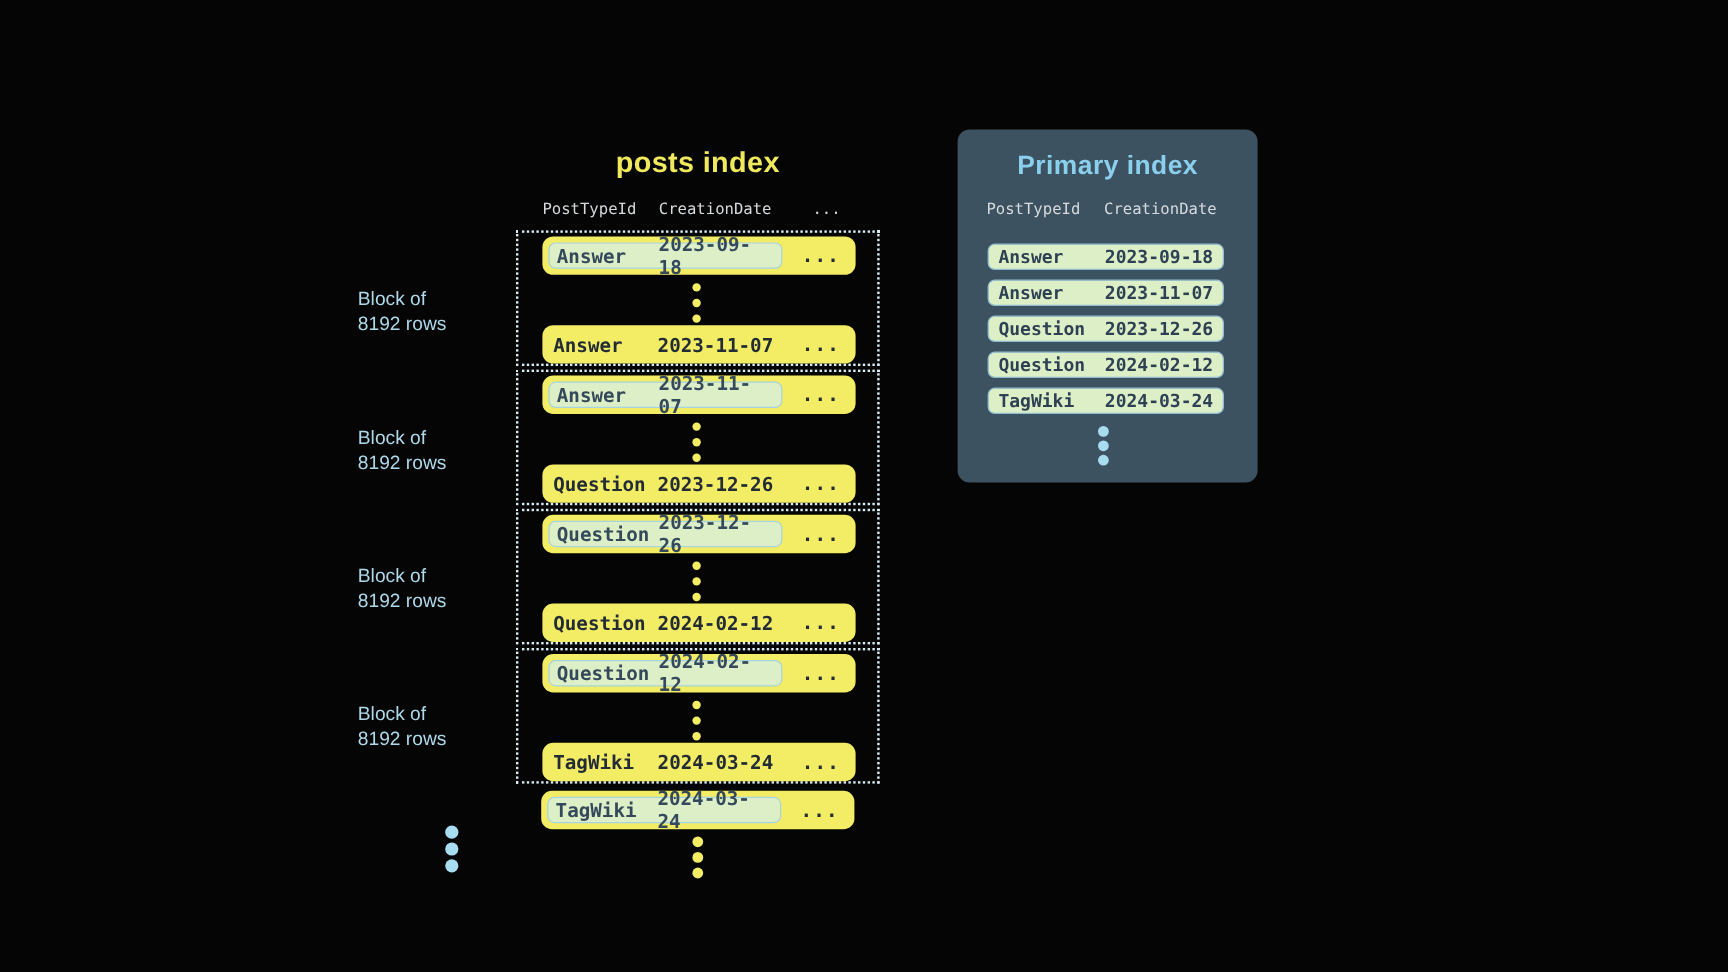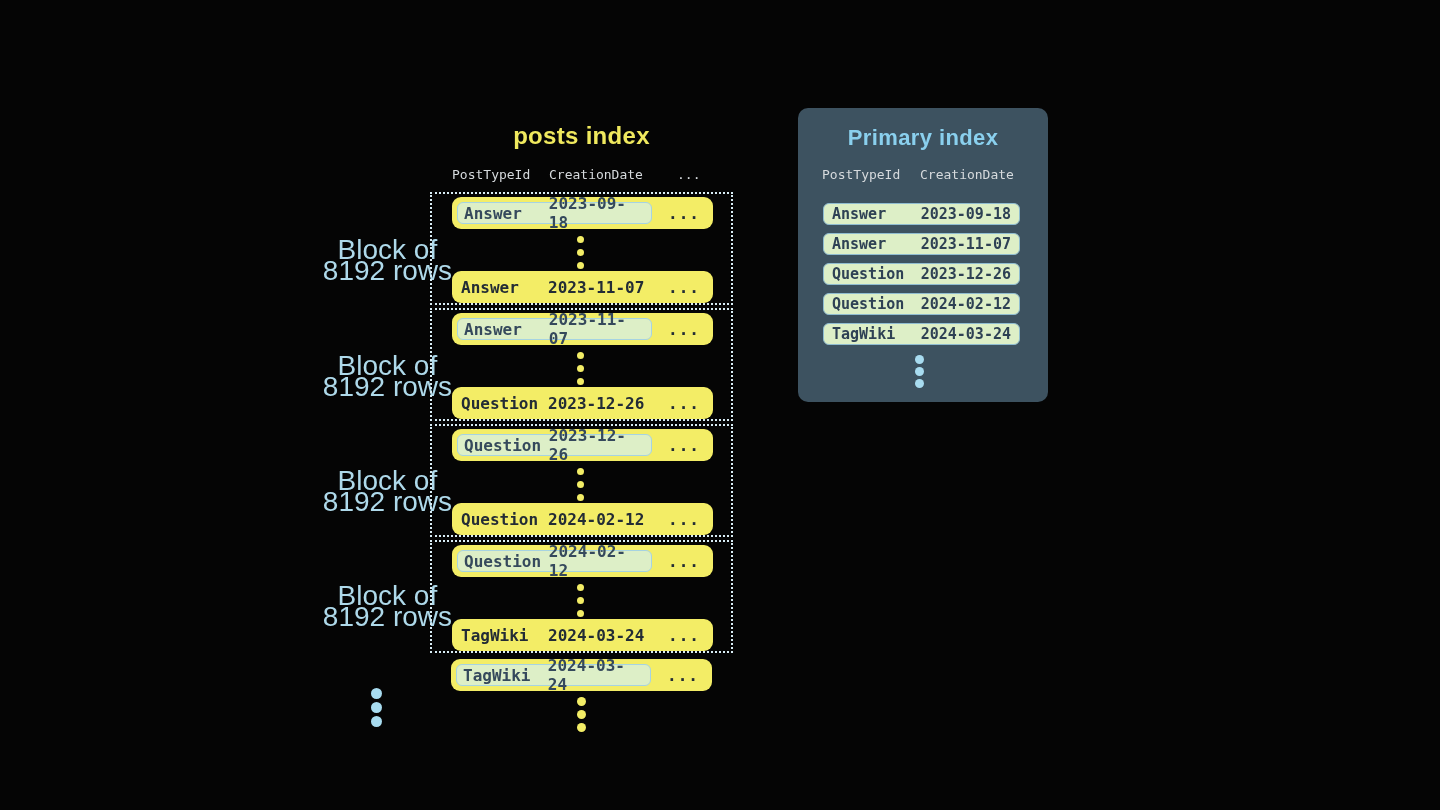--- a/index.html
+++ b/index.html
@@ -32,23 +32,23 @@
     color: var(--header-gray, #d6dadd);
   }
   .pt-headers { left: 430px; top: 167px; width: 303px; height: 18px; }
   .pt-headers .h { position: absolute; white-space: pre; }
   .h-type  { left: 22px; }
   .h-date  { left: 119px; }
   .h-more  { left: 247px; }
 
   .block-label {
     position: absolute;
-    right: 988px;
-    text-align: center;
-    font-size: 28px;
+    right: 1068px;
+    text-align: left;
+    font-size: 16px;
     line-height: 21px;
     color: var(--label-blue, #aed9ea);
     white-space: nowrap;
   }
   .bl0 { top: 239px; } .bl1 { top: 355px; } .bl2 { top: 470px; } .bl3 { top: 585px; }
 
   .block {
     position: absolute;
     left: 430px; width: 303px; height: 113px;
     box-sizing: border-box;

